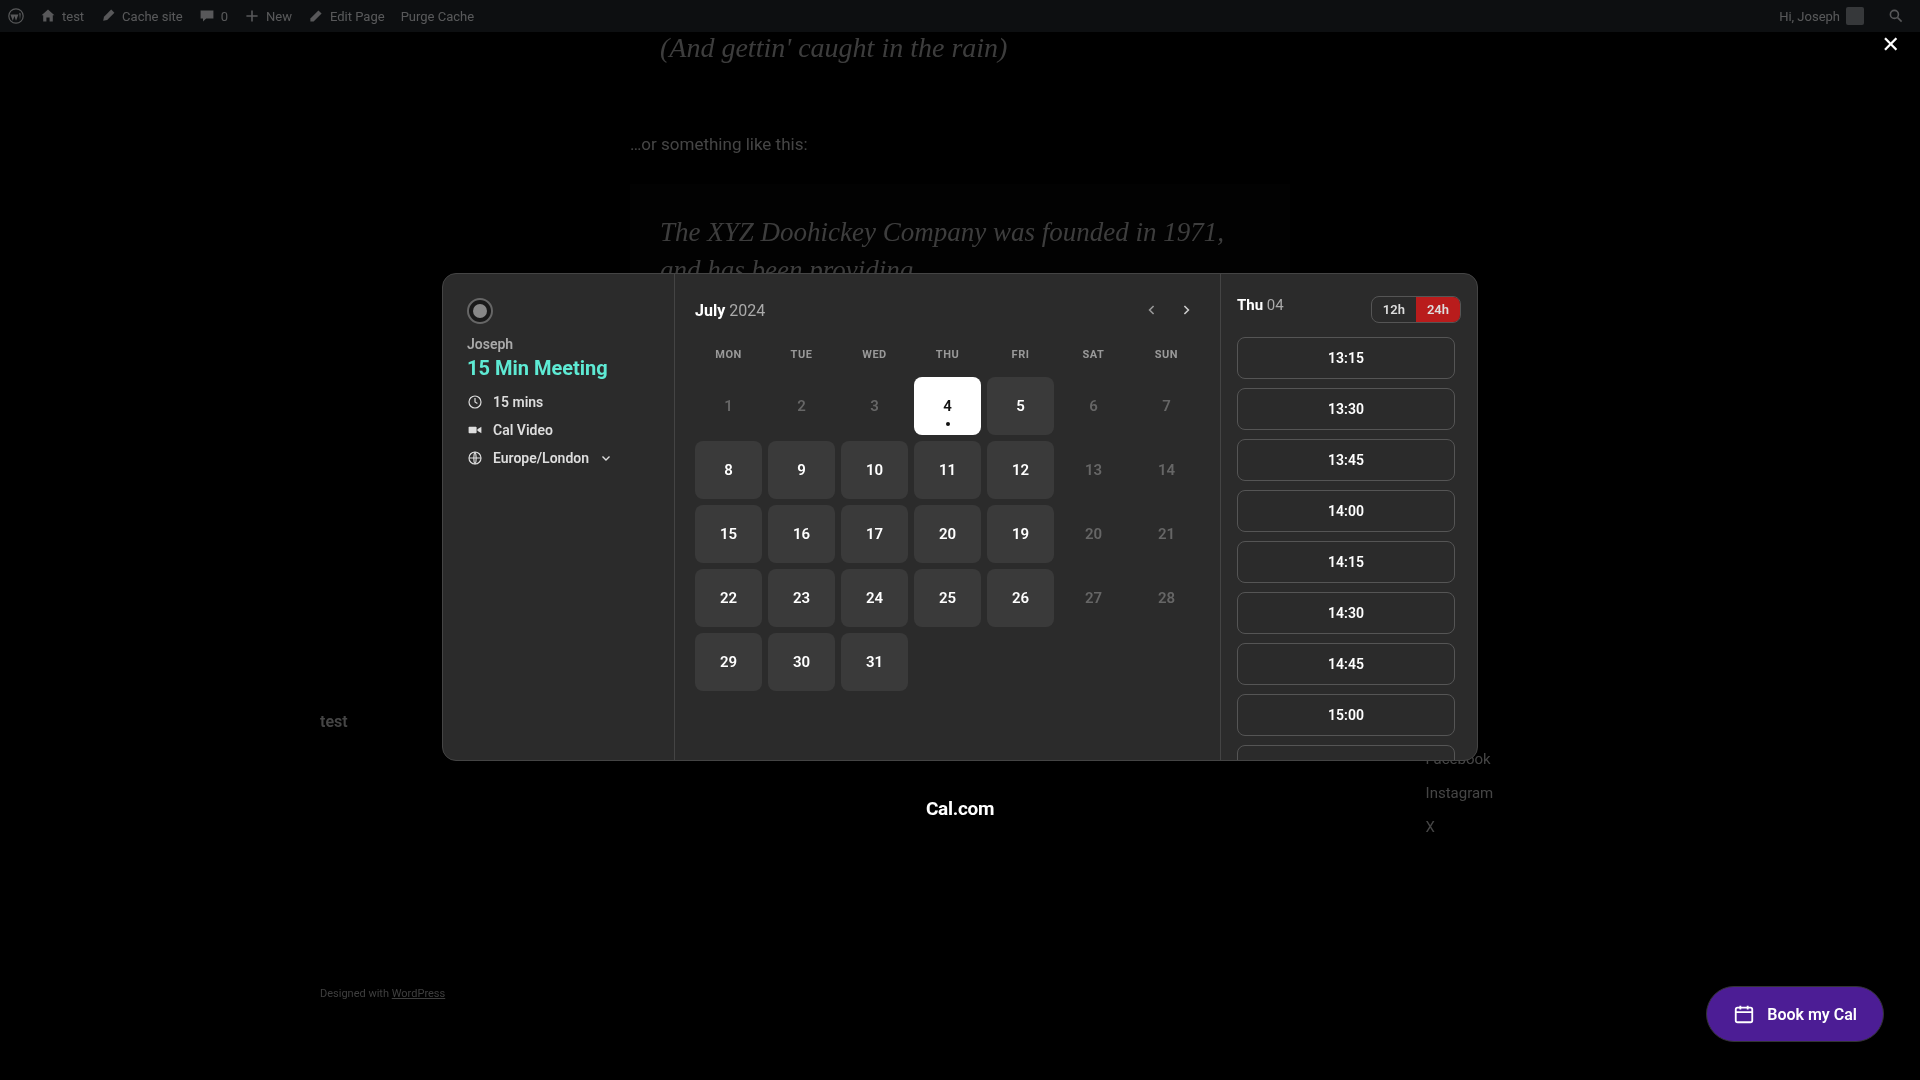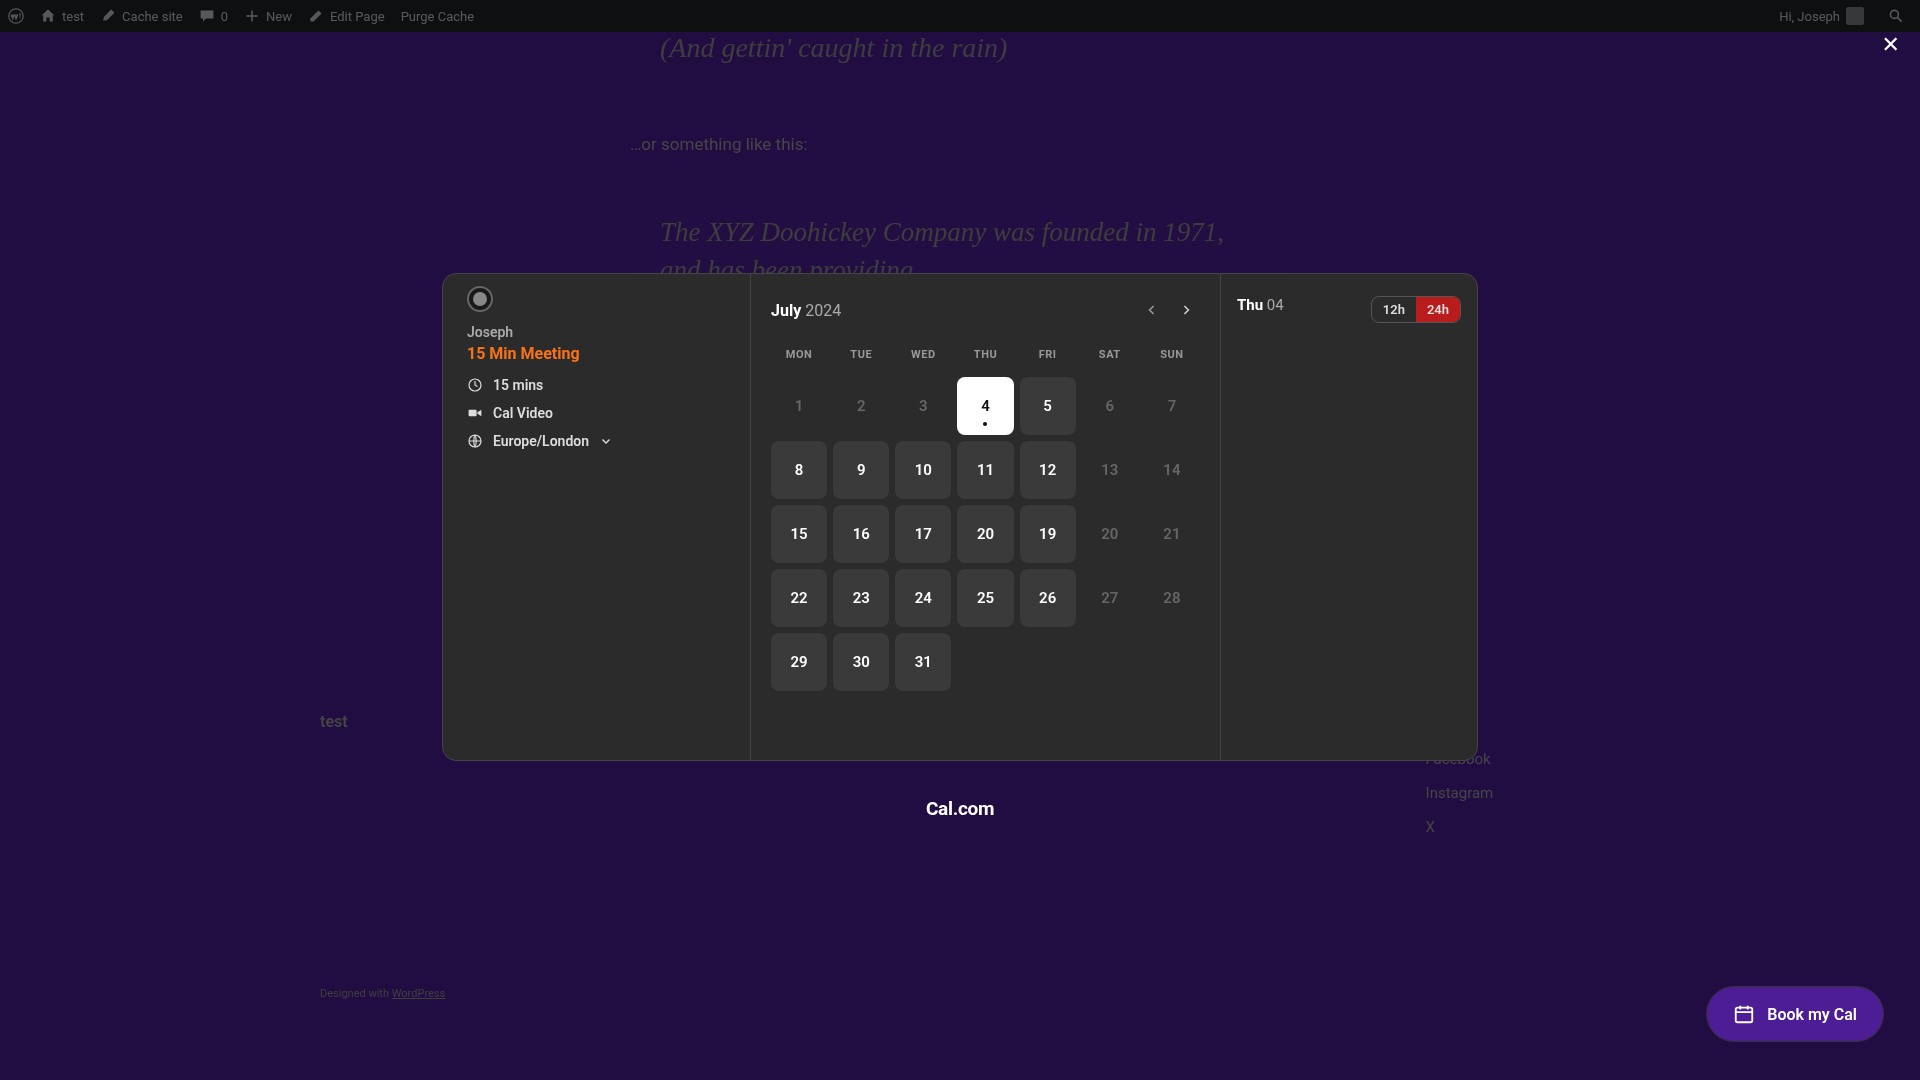--- a/index.html
+++ b/index.html
@@ -7,21 +7,21 @@
 
 
 .wp-bar { position: absolute; top: 0; left: 0; right: 0; height: 32px; background: #1d2327; display: flex; align-items: center; font-size: 13px; z-index: 5; }
 .wp-bar-left { display: flex; align-items: center; gap: 0; }
 .wp-bar-right { margin-left: auto; display: flex; align-items: center; gap: 8px; padding-right: 8px; }
 .wp-item { padding: 0 8px; height: 32px; display: flex; align-items: center; gap: 6px; color: #c3c4c7; cursor: pointer; }
 .wp-icon { width: 16px; height: 16px; display: inline-flex; align-items: center; justify-content: center; }
 .wp-avatar { width: 18px; height: 18px; background: #787c82; border-radius: 2px; }
 
 
-.page-bg { position: absolute; top: 32px; left: 0; right: 0; bottom: 0; background: #4c1d95; }
+.page-bg { position: absolute; top: 32px; left: 0; right: 0; bottom: 0; background: #000000; }
 .page-content { max-width: 660px; margin: 0 auto; padding-top: 0; color: #888; }
 .quote-intro { font-family: Georgia, serif; font-style: italic; font-size: 28px; color: #888; padding: 0 30px 20px; }
 .intro-text { font-size: 17px; color: #9a9a9a; margin: 50px 0 30px 0; padding-left: 0; }
 .quote-box { background: rgba(255,255,255,0.02); padding: 30px; }
 .quote-text { font-family: Georgia, serif; font-style: italic; font-size: 27px; line-height: 1.4; color: #888; }
 
 .footer-cols { position: absolute; top: 680px; left: 0; right: 0; display: flex; padding: 0 320px; gap: 200px; color: #9a9a9a; font-size: 15px; }
 .footer-col h4 { font-size: 15px; font-weight: 600; margin-bottom: 20px; }
 .footer-col div { margin-bottom: 16px; }
 .footer-test { font-weight: 600; font-size: 16px; }
@@ -36,25 +36,25 @@
 
 
 .fab { position: absolute; bottom: 38px; right: 36px; background: #4c1d95; border: 1px solid #333; color: #fff; font-size: 16px; font-weight: 600; padding: 16px 26px; border-radius: 40px; display: flex; align-items: center; gap: 12px; z-index: 30; }
 .fab-icon { width: 22px; height: 22px; }
 
 
 .modal { position: absolute; top: 273px; left: 50%; transform: translateX(-50%); width: 1036px; height: 488px; background: #2b2b2b; border: 1px solid #444; border-radius: 14px; display: flex; z-index: 20; overflow: hidden; }
 .cal-logo { position: absolute; top: 797px; left: 50%; transform: translateX(-50%); z-index: 20; color: #fff; font-weight: 700; font-size: 19px; letter-spacing: -0.3px; }
 
 
-.panel-left { width: 308px; border-right: 1px solid #444; padding: 12px 24px; }
+.panel-left { width: 232px; border-right: 1px solid #444; padding: 24px 24px; }
 .avatar-ring { width: 26px; height: 26px; border-radius: 50%; background: #1a1a1a; border: 2px solid #666; display: flex; align-items: center; justify-content: center; margin-bottom: 12px; }
 .avatar-inner { width: 14px; height: 14px; border-radius: 50%; background: #888; }
 .host-name { font-size: 14px; color: #aaa; font-weight: 600; margin-bottom: 4px; }
-.meeting-title { font-size: 16px; font-weight: 700; color: #f97316; margin-bottom: 14px; }
+.meeting-title { font-size: 20px; font-weight: 700; color: #5eead4; margin-bottom: 14px; }
 .meta-row { display: flex; align-items: center; gap: 10px; font-size: 14px; color: #ddd; font-weight: 600; margin-bottom: 12px; }
 .meta-icon { width: 16px; height: 16px; flex-shrink: 0; }
 .tz-row { display: flex; align-items: center; gap: 10px; font-size: 14px; color: #ddd; font-weight: 600; }
 .chev { width: 14px; height: 14px; }
 
 
 .panel-mid { flex: 1; border-right: 1px solid #444; padding: 22px 20px; }
 .cal-head { display: flex; align-items: center; margin-bottom: 18px; }
 .cal-month { font-size: 16px; }
 .cal-month b { font-weight: 700; color: #fff; }
@@ -300,20 +300,31 @@
   <div class="panel-right">
     <div class="slot-head">
       <div class="slot-date">
         <b>Thu</b> <span>04</span>
       </div>
       <div class="fmt-toggle">
         <div class="fmt-btn">12h</div>
         <div class="fmt-btn active">24h</div>
       </div>
     </div>
+    <div class="slots" id="slots">
+        <div class="slot">13:15</div>
+        <div class="slot">13:30</div>
+        <div class="slot">13:45</div>
+        <div class="slot">14:00</div>
+        <div class="slot">14:15</div>
+        <div class="slot">14:30</div>
+        <div class="slot">14:45</div>
+        <div class="slot">15:00</div>
+        <div class="slot">15:15</div>
+      </div>
   </div>
 </div>
 
 <div class="cal-logo">Cal.com</div>
 
 <div class="fab">
   <span class="fab-icon">
     <svg viewBox="0 0 24 24" width="22" height="22" fill="none" stroke="#fff" stroke-width="2">
         <rect x="3" y="5" width="18" height="16" rx="2"></rect>
         <path d="M3 10h18M8 3v4M16 3v4"></path>

